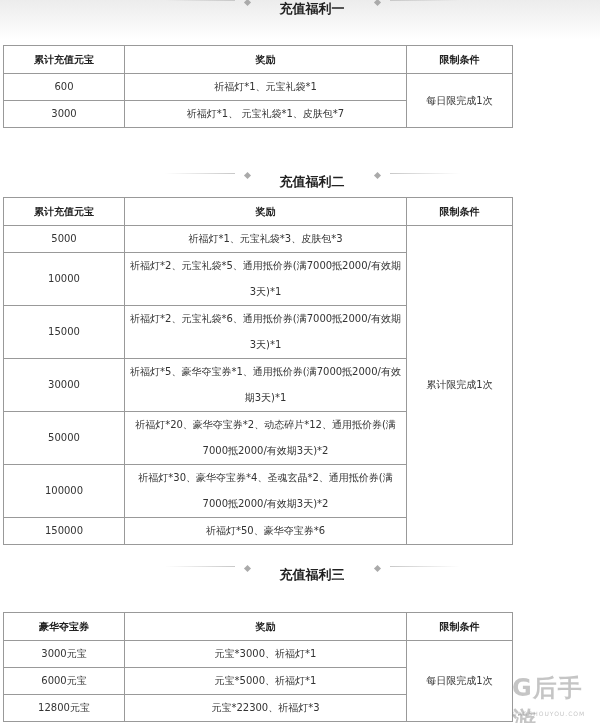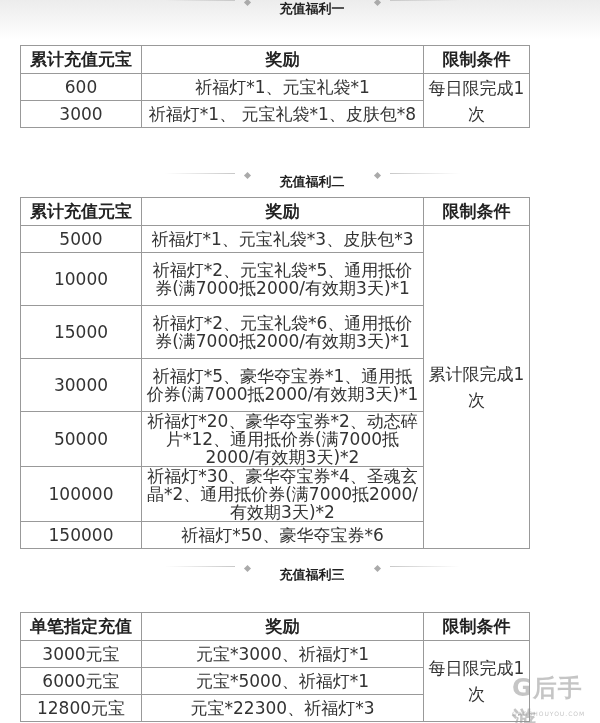--- a/index.html
+++ b/index.html
@@ -21,30 +21,30 @@
     width:70px; height:1px; background:linear-gradient(90deg, rgba(200,200,200,0), #c8c8c8);
   }
   .section-title .line.right { background:linear-gradient(90deg, #c8c8c8, rgba(200,200,200,0)); }
   .section-title .dot {
     width:5px; height:5px; background:#aaa; transform:rotate(45deg); margin:0 10px;
   }
   .section-title .text {
     font-size:13px; font-weight:bold; color:#222; margin:0 20px;
   }
   table.reward {
-    position:absolute; left:20px; width:509px;
+    position:absolute; left:3px; width:509px;
     border-collapse:collapse; table-layout:fixed;
-    font-size:17px; color:#333;
+    font-size:10px; color:#333;
   }
   table.reward td, table.reward th {
     border:1px solid #999; text-align:center; vertical-align:middle; padding:0 4px;
   }
   table.reward th { font-weight:bold; color:#222; height:27px; }
   table.reward td { height:26px; line-height:26px; }
-  table.reward td.multi { line-height:18px; height:52px; }
+  table.reward td.multi { line-height:26px; height:52px; }
   .c1 { width:121px; } .c2 { width:282px; } .c3 { width:106px; }
   .watermark {
     position:absolute; left:512px; top:672px; width:90px; height:50px;
     color:rgba(150,150,150,0.55); font-size:24px; font-weight:bold; letter-spacing:1px;
   }
   .watermark .sub { position:absolute; left:0; top:38px; font-size:6px; letter-spacing:1px; font-weight:normal; }
 </style>
 </head>
 <body>
 
@@ -69,21 +69,21 @@
     <th>奖励</th>
     <th>限制条件</th>
   </tr>
   <tr>
     <td>600</td>
     <td>祈福灯*1、元宝礼袋*1</td>
     <td rowspan="2">每日限完成1次</td>
   </tr>
   <tr>
     <td>3000</td>
-    <td>祈福灯*1、 元宝礼袋*1、皮肤包*8</td>
+    <td>祈福灯*1、 元宝礼袋*1、皮肤包*7</td>
   </tr>
 </tbody>
   </table>
 
 <div class="section-title" style="top:151px;margin-top:22px;">
   <span class="line"></span>
   <span class="dot"></span>
   <span class="text">充值福利二</span>
   <span class="dot"></span>
   <span class="line right"></span>
@@ -140,21 +140,21 @@
   <span class="line right"></span>
 </div>
 <table class="reward" style="top:612px;">
   <colgroup>
       <col class="c1">
       <col class="c2">
       <col class="c3">
     </colgroup>
   <tbody>
       <tr>
-    <th>单笔指定充值</th>
+    <th>豪华夺宝券</th>
     <th>奖励</th>
     <th>限制条件</th>
   </tr>
   <tr>
     <td>3000元宝</td>
     <td>元宝*3000、祈福灯*1</td>
     <td rowspan="3">每日限完成1次</td>
   </tr>
   <tr>
     <td>6000元宝</td>

